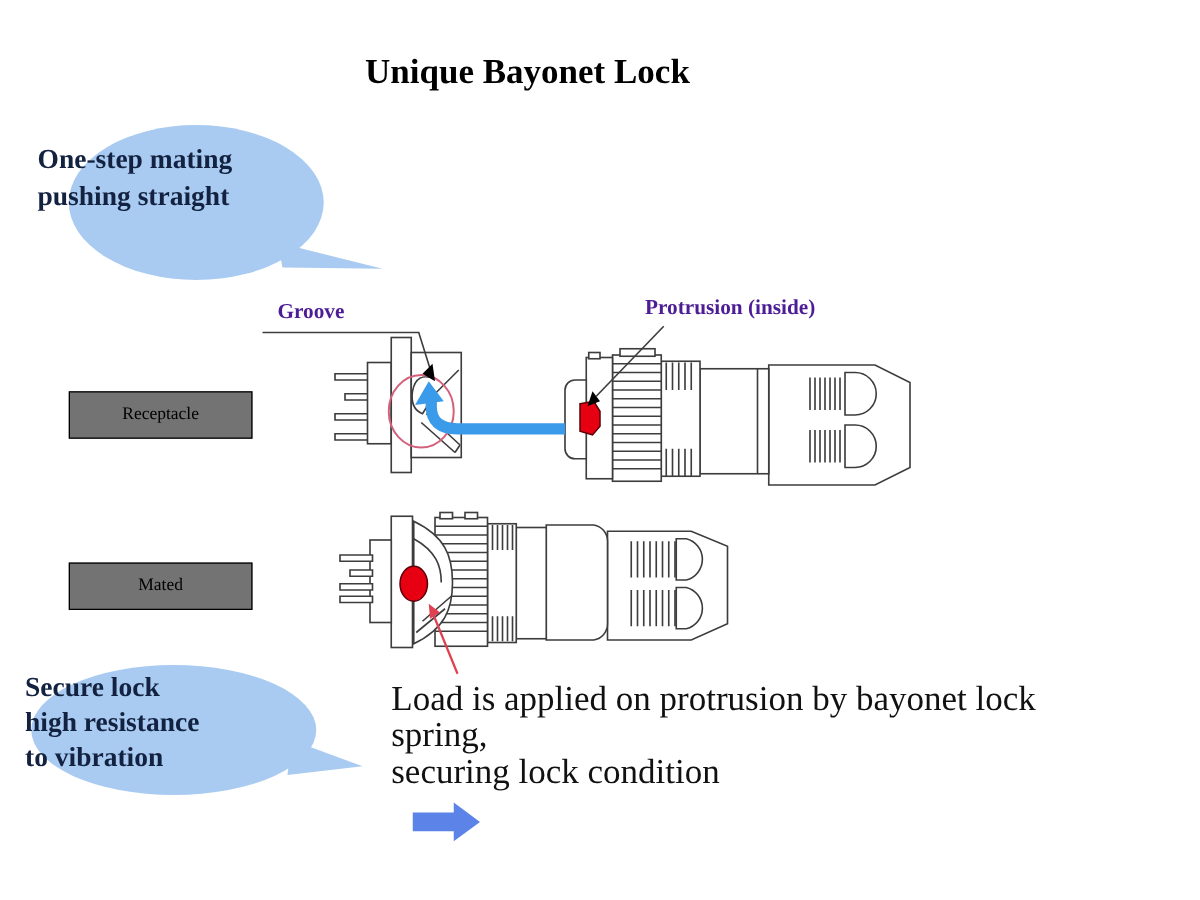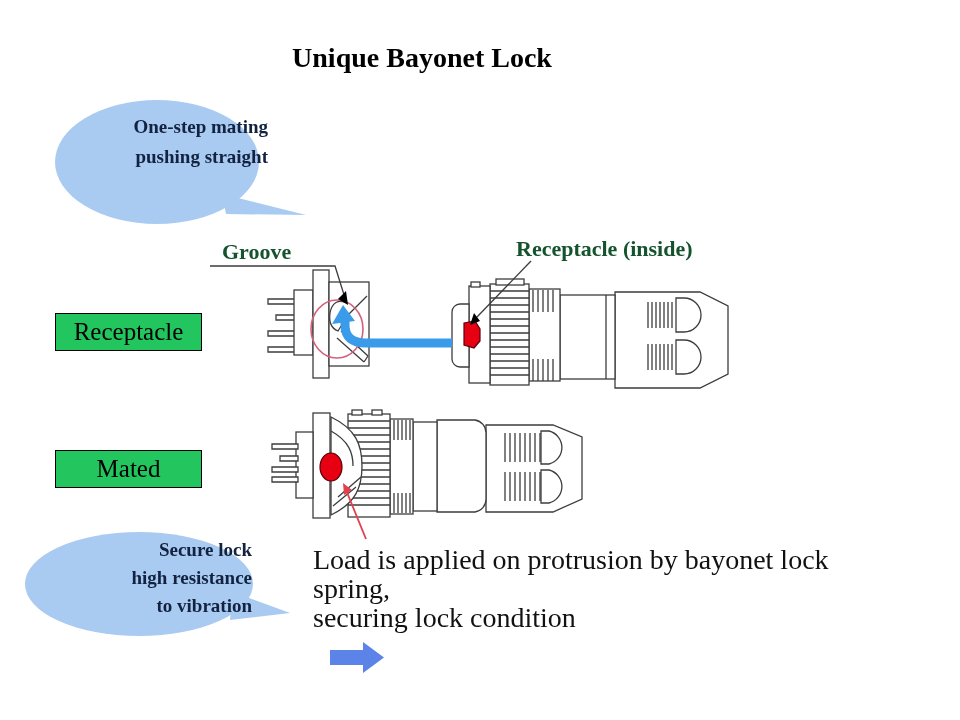--- a/index.html
+++ b/index.html
@@ -1,23 +1,23 @@
 <!DOCTYPE html>
 <html style="--bubble-fill: #a9cbf1; --bubble-text: #122240; --mating-arrow: #3a9bea; --result-arrow: #5b83e8; --result-text: #d01638; --protrusion-red: #e60012; --pointer-red: #e04050; --highlight-circle: #d4607a; --line: #3d3d3d;"><head>
 <meta charset="utf-8">
 <style>
   html,body{margin:0;padding:0;background:#fff;}
   #canvas{position:relative;width:844px;height:720px;background:#fff;overflow:hidden;
           font-family:Liberation Serif, serif;color:#111;}
   .abs{position:absolute;}
   #title{top:42px;left:0;right:0;text-align:center;font-size:28px;font-weight:bold;color:#000;letter-spacing:0px;}
-  .part-label{font-size:22px;font-weight:bold;color:#14532d;}
-  .name-box{border:1.6px solid #000;background:#22c55e;display:flex;align-items:center;justify-content:center;
-            font-size:25px;color:#000;}
-  .bubble-text{position:absolute;text-align:right;font-size:19px;font-weight:bold;color:var(--bubble-text);line-height:30px;}
+  .part-label{font-size:17px;font-weight:bold;color:#4c1d95;}
+  .name-box{border:1.6px solid #000;background:#737373;display:flex;align-items:center;justify-content:center;
+            font-size:14px;color:#000;}
+  .bubble-text{position:absolute;text-align:left;font-size:22px;font-weight:bold;color:var(--bubble-text);line-height:30px;}
   .bubble-shape{position:absolute;left:0;top:0;}
   .bubble-fill{fill:var(--bubble-fill);}
   #lineart{position:absolute;left:0;top:0;}
   .ln{fill:none;stroke:var(--line);stroke-width:1.3;}
   .fw{fill:#fff;stroke:var(--line);stroke-width:1.3;}
   .blk{fill:#000;stroke:none;}
   .hl-circle{fill:none;stroke:var(--highlight-circle);stroke-width:1.6;}
   .red-part{fill:var(--protrusion-red);stroke:#5a0008;stroke-width:1.2;}
   .mating-arrow{fill:none;stroke:var(--mating-arrow);stroke-width:9;}
   .mating-arrow-head{fill:var(--mating-arrow);stroke:none;}
@@ -117,21 +117,21 @@
       <ellipse class="bubble-fill" cx="127" cy="66" rx="102" ry="62"></ellipse>
       <polygon class="bubble-fill" points="192,98 276,119 196,118"></polygon>
     </svg>
     <div class="bubble-text" style="left:0;top:16px;width:238px;">
       <div>One-step mating</div>
       <div>pushing straight</div>
     </div>
   </div>
 
   <div class="abs part-label" style="left:222px;top:239px;">Groove</div>
-  <div class="abs part-label" style="left:516px;top:236px;">Receptacle (inside)</div>
+  <div class="abs part-label" style="left:516px;top:236px;">Protrusion (inside)</div>
 
   <div class="abs name-box" style="left:55px;top:313px;width:145px;height:36px;">
     <span>Receptacle</span>
   </div>
   <div class="abs name-box" style="left:55px;top:450px;width:145px;height:36px;">
     <span>Mated</span>
   </div>
 
   <div class="abs" style="left:20px;top:528px;width:300px;height:115px;">
     <svg class="bubble-shape" width="300" height="115">

